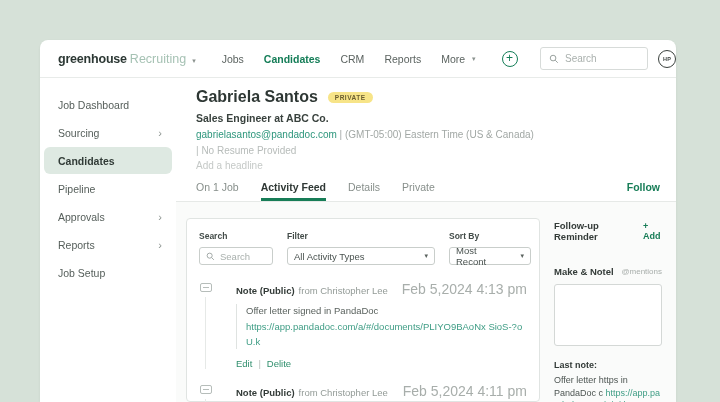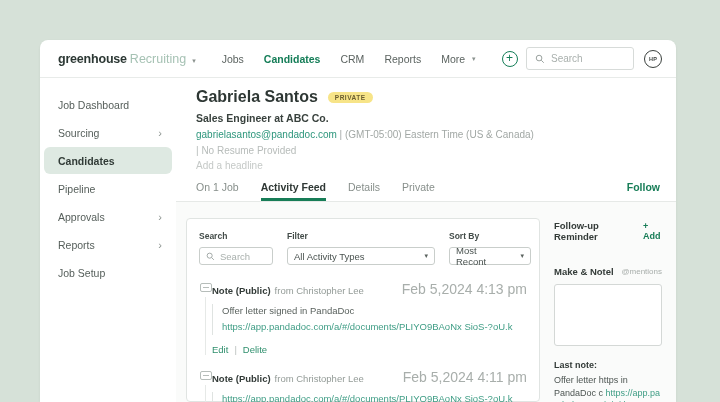--- a/index.html
+++ b/index.html
@@ -5,21 +5,21 @@
   * { margin:0; padding:0; box-sizing:border-box; }
   html,body { width:720px; height:402px; overflow:hidden; }
   body { font-family:"Liberation Sans", sans-serif; background:#d6e1d8; position:relative; }
 
   .window { position:absolute; left:40px; top:40px; width:636px; height:362px;
             background:#fff; border-radius:8px 8px 0 0; overflow:hidden;
             display:flex; flex-direction:column; box-shadow:0 1px 3px rgba(0,0,0,.06); }
 
   
   .navbar { height:38px; flex-shrink:0; display:flex; align-items:center;
-            padding:0 14px 0 18px; border-bottom:1px solid #e8ebe9; }
+            padding:0 0 0 18px; border-bottom:1px solid #e8ebe9; }
   .logo { display:flex; align-items:baseline; gap:3px; margin-right:26px; cursor:pointer; }
   .logo-brand { font-size:12.5px; font-weight:700; color:#2c3834; letter-spacing:-.2px; }
   .logo-product { font-size:12.5px; color:#a6c2b4; }
   .chev { font-size:7px; color:#8b938f; margin-left:3px; }
   .nav-items { display:flex; gap:20px; align-items:center; }
   .nav-item { font-size:10.5px; color:#5b6360; cursor:pointer; display:flex; align-items:center; gap:4px; }
   .nav-item.active { color:#147d57; font-weight:700; }
   .plus-btn { margin-left:26px; width:16px; height:16px; border:1.4px solid #147d57; border-radius:50%;
               color:#147d57; font-size:12px; line-height:13px; text-align:center; cursor:pointer; }
   .nav-search { margin-left:auto; width:108px; height:23px; border:1px solid #d7dbd9; border-radius:3px;
@@ -67,21 +67,21 @@
   .f-search { width:74px; gap:5px; }
   .f-search input { border:none; outline:none; width:100%; font-size:9.5px; color:#4a5350;
                     font-family:"Liberation Sans",sans-serif; }
   .f-search input::placeholder { color:#a9b0ad; }
   .f-select { justify-content:space-between; font-size:9.5px; color:#4a5350;gap:13px; }
   .f-filter { width:148px; }
   .f-sort { width:82px; }
   .dd-chev { font-size:7px; color:#5a625e; }
 
   .entries { margin-top:16px; }
-  .entry { display:flex; gap:0; }
+  .entry { display:flex; gap:24px; }
   .entry + .entry { margin-top:14px; }
   .icol { width:13px; display:flex; flex-direction:column; align-items:center; flex-shrink:0; }
   .nicon { width:12px; height:9px; border:1px solid #b6bdba; border-radius:2px; position:relative; margin-top:2px; }
   .nicon::after { content:""; position:absolute; left:2px; right:2px; top:3px; height:1px; background:#b6bdba; }
   .tline { flex:1; width:1px; background:#e6e9e7; margin-top:5px; }
   .emain { flex:1; min-width:0; }
   .ehead { display:flex; gap:4px; align-items:baseline; font-size:9.5px; }
   .etitle { font-weight:700; color:#333b38; }
   .efrom { color:#939b97; }
   .edate { margin-left:auto; color:#a8aeab; font-size:14px; }

